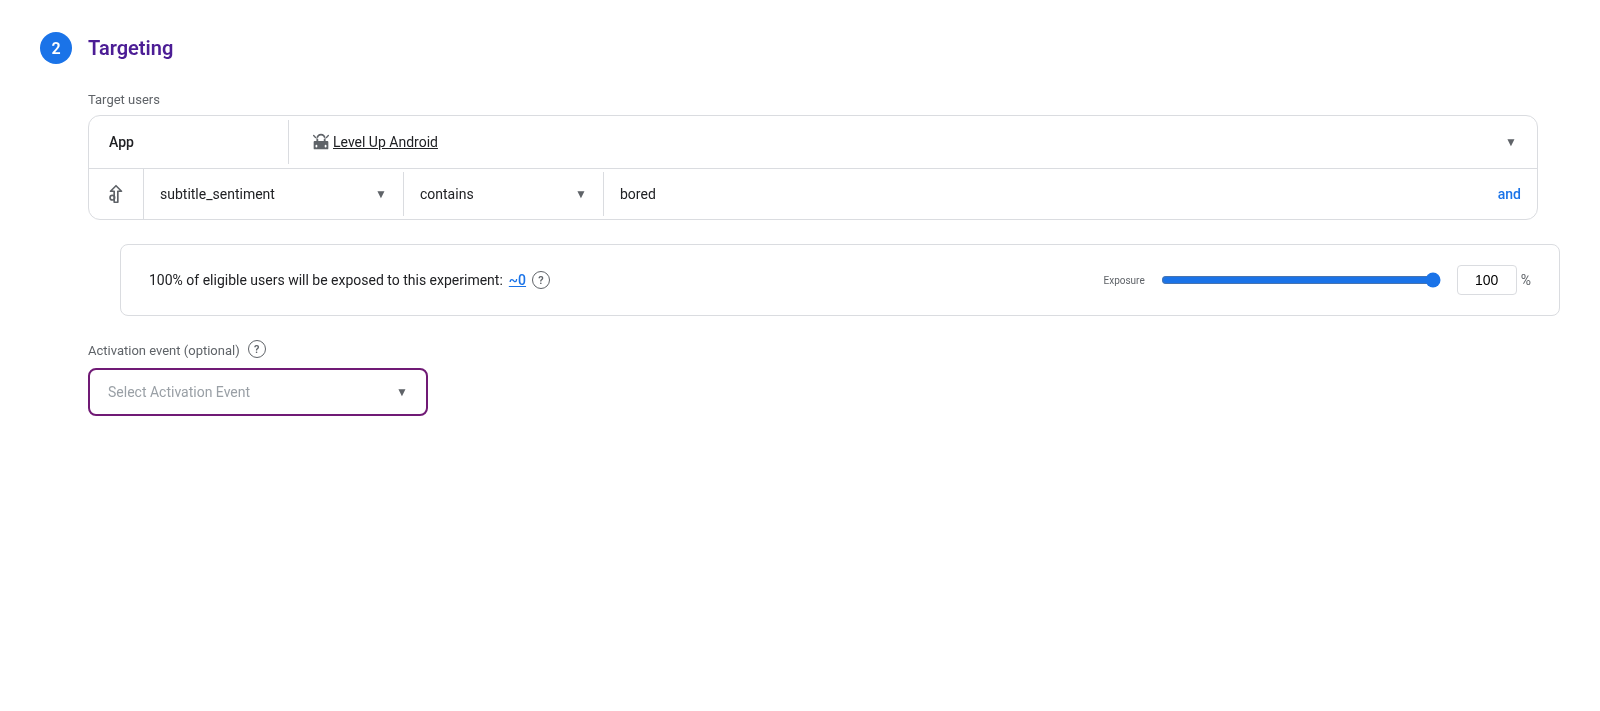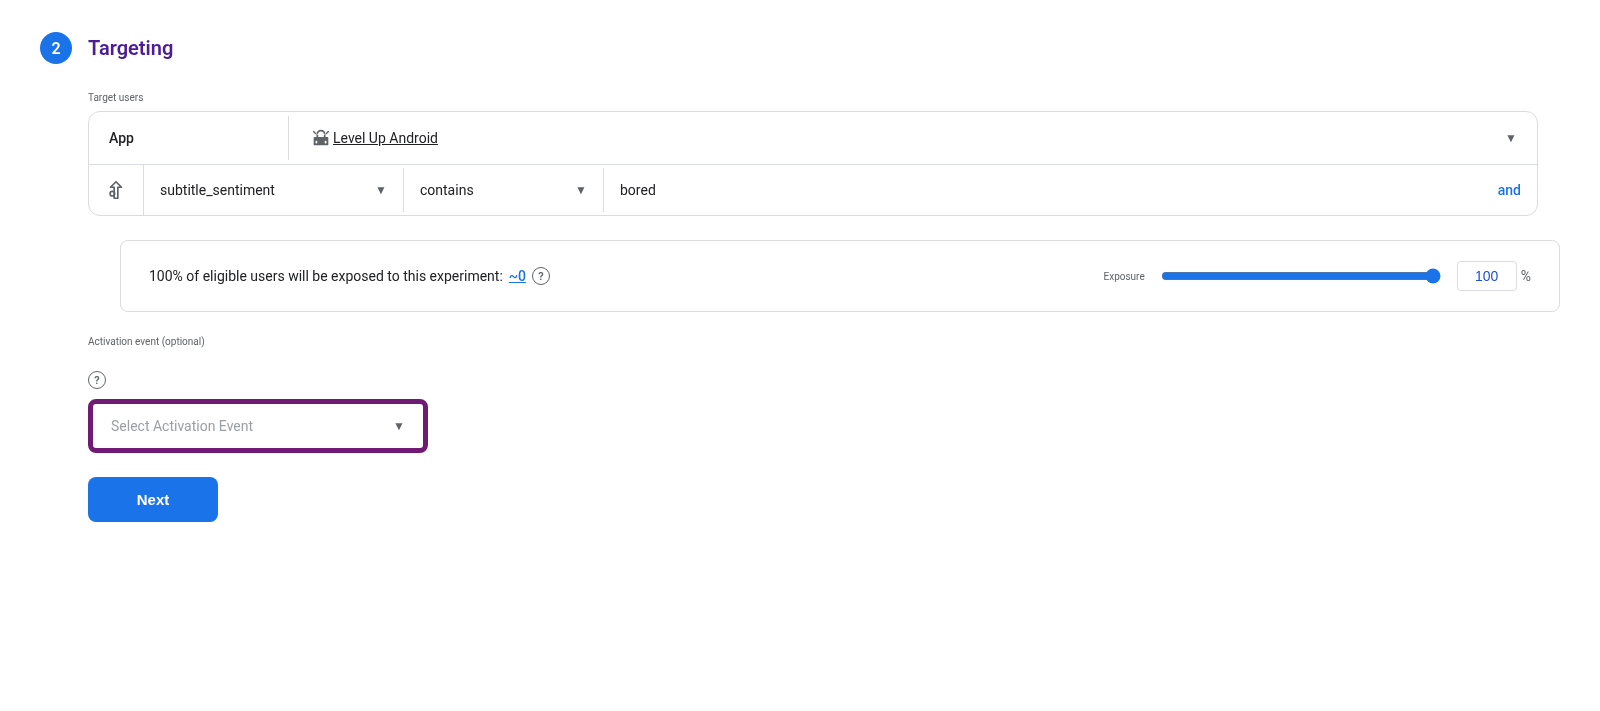--- a/index.html
+++ b/index.html
@@ -41,21 +41,21 @@
       font-weight: 600;
       color: #4c1d95;
     }
     .content-area {
       margin-left: 48px;
       display: flex;
       flex-direction: column;
       gap: 24px;
     }
     .field-label {
-      font-size: 10px;
+      font-size: 13px;
       color: #5f6368;
       margin-bottom: 8px;
     }
     .target-users-table {
       border: 1px solid #dadce0;
       border-radius: 12px;
       overflow: hidden;
       width: 100%;
       max-width: 1450px;
     }
@@ -200,39 +200,38 @@
       align-items: center;
       gap: 4px;
     }
     .exposure-number {
       border: 1px solid #dadce0;
       border-radius: 4px;
       padding: 6px 10px;
       width: 60px;
       font-size: 14px;
       text-align: center;
-      color: #1d4ed8;
+      color: #000000;
     }
     .percent-label {
       font-size: 14px;
       color: #5f6368;
     }
     .activation-section {
       display: flex;
       flex-direction: column;
       gap: 10px;
     }
     .activation-label-row {
       display: flex;
-      align-items: flex-start;
-      gap: 24px;
-      flex-direction: column;
+      align-items: flex-end;
+      gap: 8px;
     }
     .activation-dropdown {
-      border: 5px solid #701a75;
+      border: 2px solid #701a75;
       border-radius: 8px;
       padding: 14px 18px;
       display: flex;
       align-items: center;
       justify-content: space-between;
       width: 340px;
       cursor: pointer;
       color: #9aa0a6;
       font-size: 14px;
       gap: 24px;
@@ -330,18 +329,15 @@
       <div class="activation-label-row">
         <span class="field-label" style="margin-bottom:0;">Activation event (optional)</span>
         <div class="help-icon">?</div>
       </div>
       <div class="activation-dropdown">
         <span>Select Activation Event</span>
         <span class="dropdown-arrow">▼</span>
       </div>
     </div>
 
-    <div>
-      <button class="next-button">Next</button>
-    </div>
 
   </div>
 </div>
 
 </body></html>

